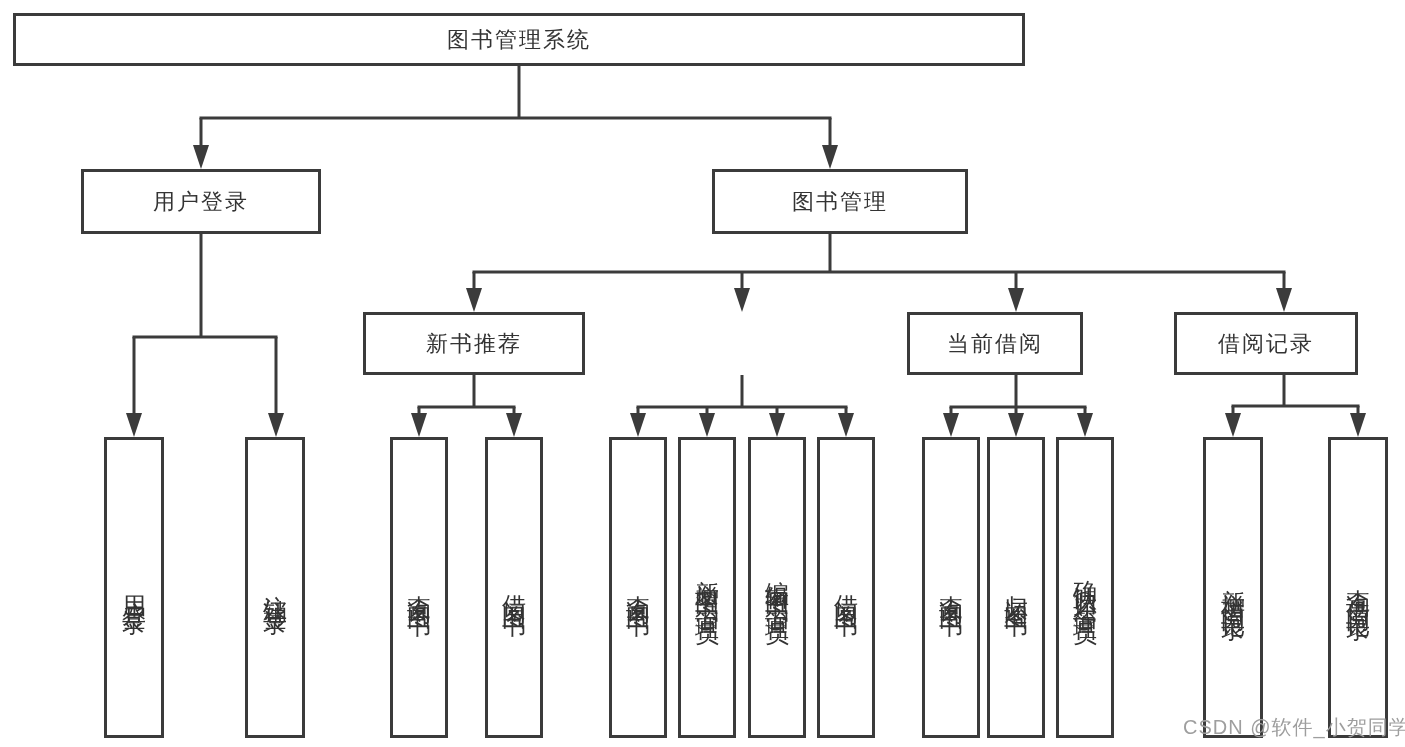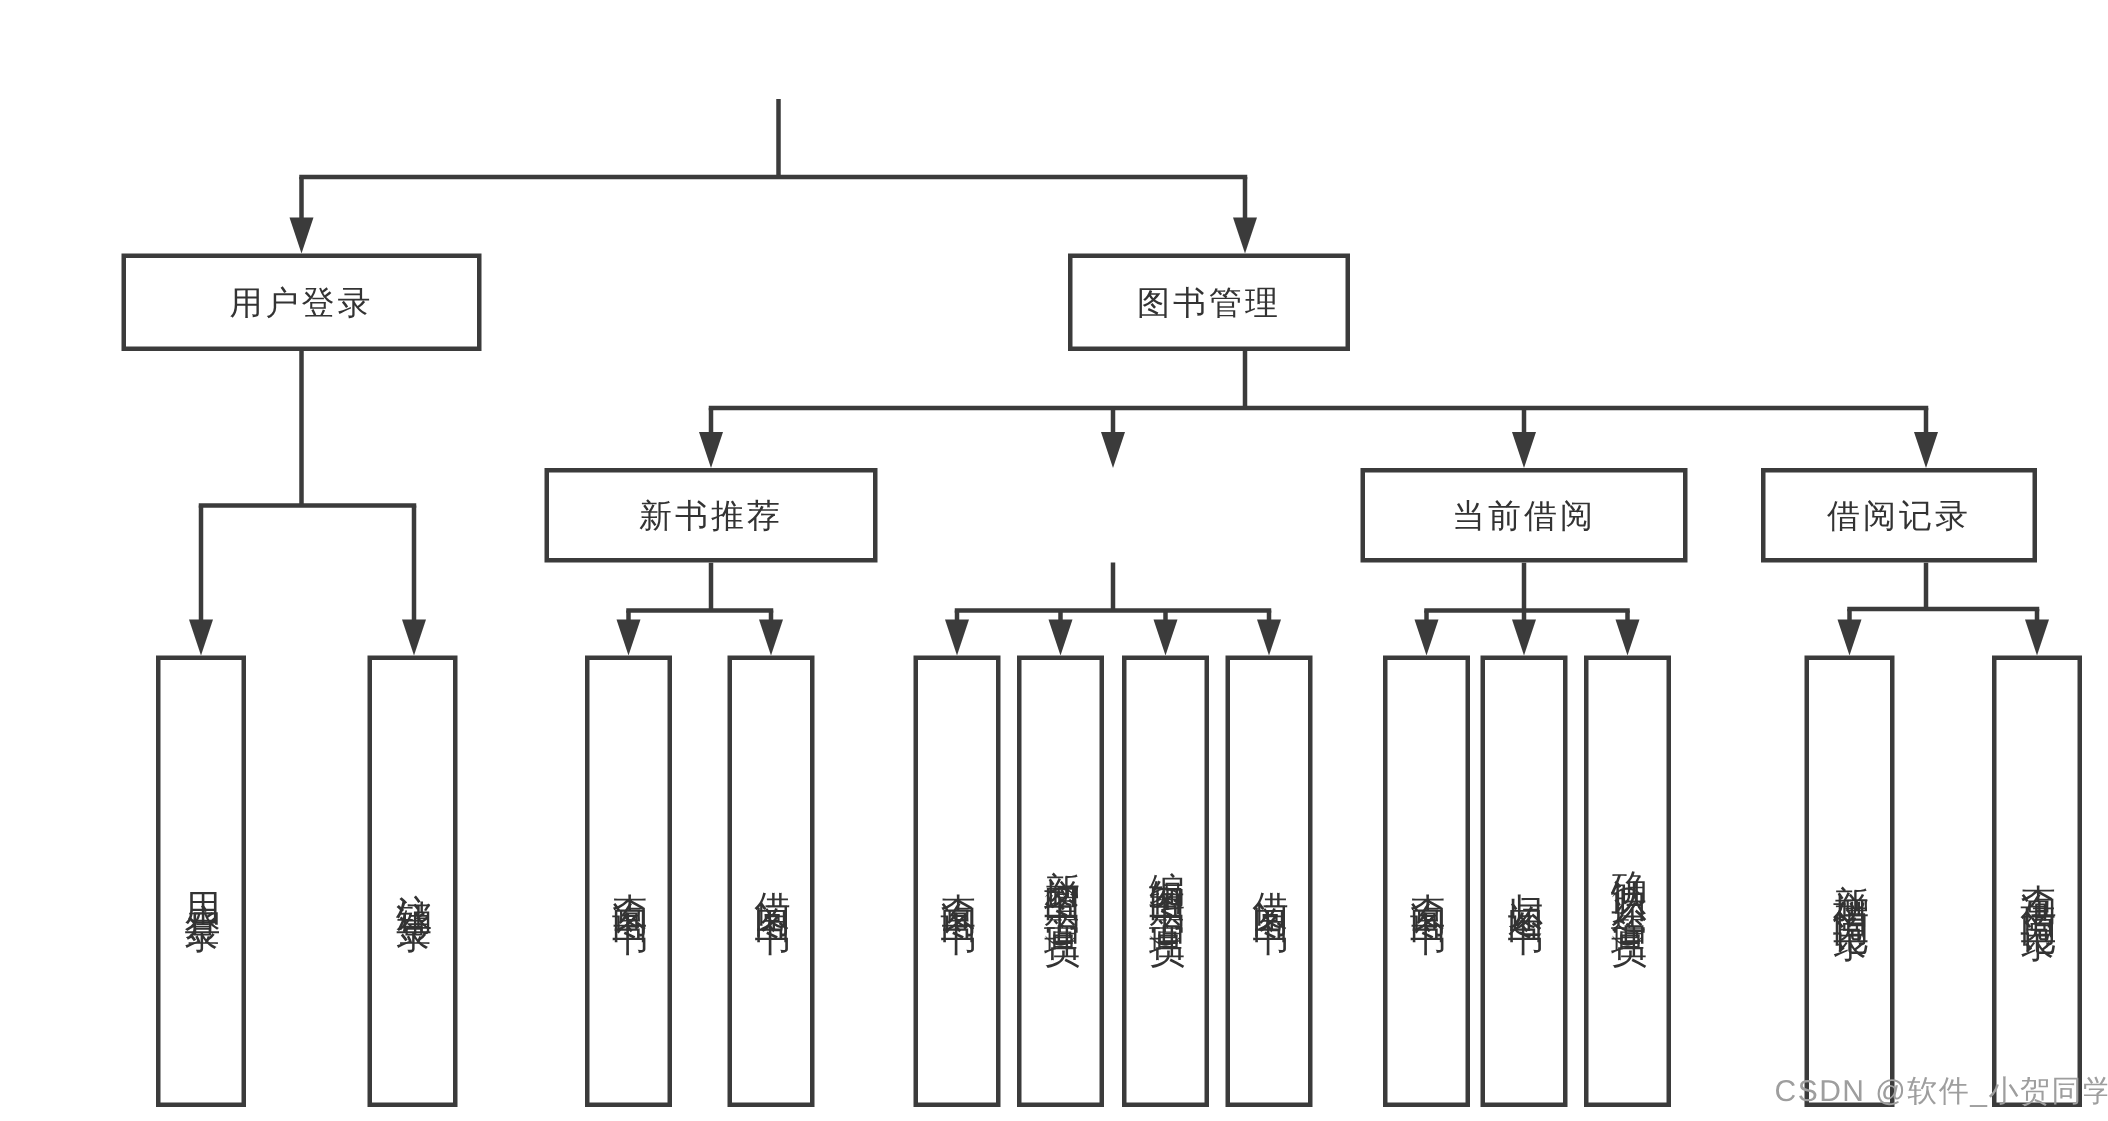--- a/index.html
+++ b/index.html
@@ -107,32 +107,35 @@
     <polygon points="1077,413 1093,413 1085,437" stroke="none"></polygon>
 
     <line x1="1284" y1="375" x2="1284" y2="406"></line>
     <line x1="1231.5" y1="406" x2="1359.5" y2="406"></line>
     <line x1="1233" y1="406" x2="1233" y2="415"></line>
     <polygon points="1225,413 1241,413 1233,437" stroke="none"></polygon>
     <line x1="1358" y1="406" x2="1358" y2="415"></line>
     <polygon points="1350,413 1366,413 1358,437" stroke="none"></polygon>
   </svg>
 
+  <div class="node" style="left:13px; top:13px; width:1012px; height:53px;">
+    <span class="h-label">图书管理系统</span>
+  </div>
 
   <div class="node" style="left:81px; top:169px; width:240px; height:65px;">
     <span class="h-label">用户登录</span>
   </div>
-  <div class="node" style="left:712px; top:169px; width:188px; height:65px;">
+  <div class="node" style="left:712px; top:169px; width:256px; height:65px;">
     <span class="h-label">图书管理</span>
   </div>
 
   <div class="node" style="left:363px; top:312px; width:222px; height:63px;justify-content:center;">
     <span class="h-label">新书推荐</span>
   </div>
-  <div class="node" style="left:907px; top:312px; width:218px; height:63px;">
+  <div class="node" style="left:907px; top:312px; width:176px; height:63px;">
     <span class="h-label">当前借阅</span>
   </div>
   <div class="node" style="left:1174px; top:312px; width:184px; height:63px;">
     <span class="h-label">借阅记录</span>
   </div>
 
   <div class="node leaf" style="left:104px; top:437px; width:60px; height:301px;">
     <span class="v-label">用户登录</span>
   </div>
   <div class="node leaf" style="left:245px; top:437px; width:60px; height:301px;">

